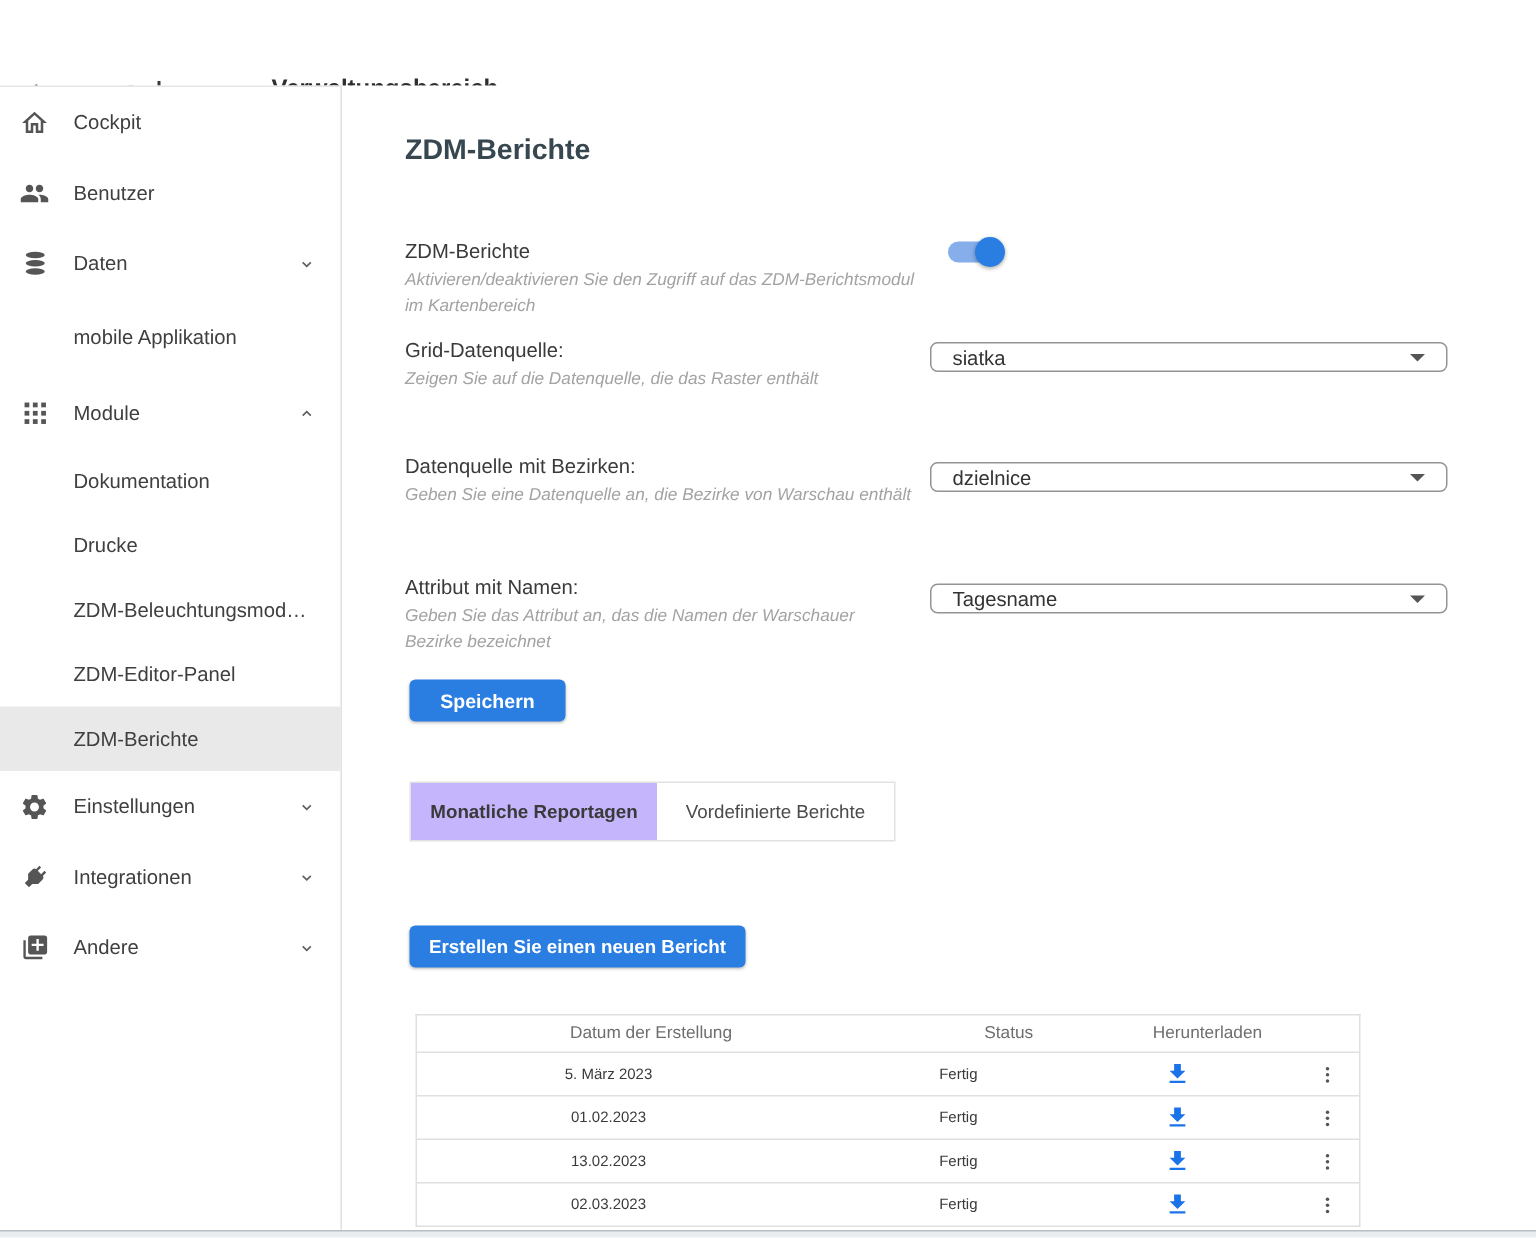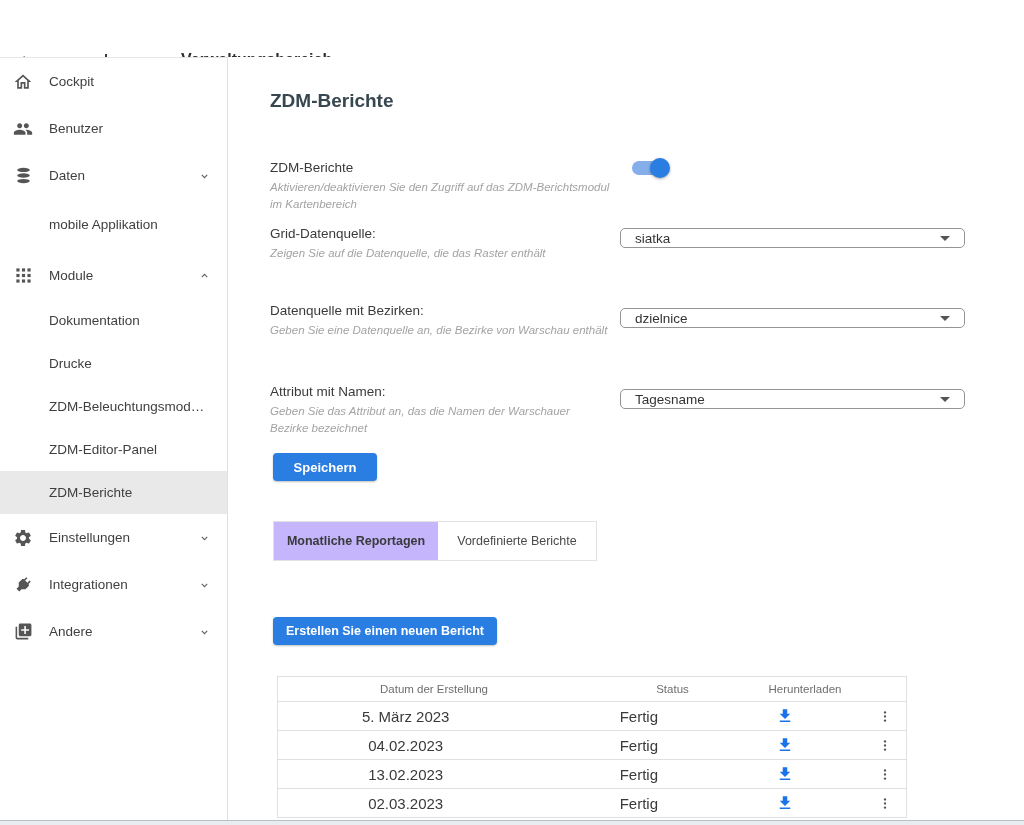--- a/index.html
+++ b/index.html
@@ -63,21 +63,21 @@
   .tab { display:flex; align-items:center; justify-content:center; font-size:12.5px;
          color:#4a4a4a; cursor:pointer; }
   .tab.active { background:#c4b5fd; font-weight:700; color:#3a3a3a; }
   .tab1 { width:164px; } .tab2 { width:158px; }
 
   
   .report-table { position:absolute; left:49px; top:619px; width:630px;
                   border:1px solid #e0e0e0; border-bottom:none; }
   .t-row { display:flex; align-items:center; border-bottom:1px solid #e0e0e0; }
   .t-head { height:25px; font-size:11.5px; color:#6e6e6e; }
-  .t-body { height:29px; font-size:15px; color:#3a3a3a;gap:38px; }
+  .t-body { height:29px; font-size:10px; color:#3a3a3a;gap:38px; }
   .col-date { width:312px; text-align:center; }
   .col-status { width:165px; text-align:center; }
   .col-dl { width:100px; text-align:center; display:flex; align-items:center; justify-content:center; }
   .col-menu { width:51px; text-align:center; display:flex; align-items:center; justify-content:center; }
   .t-head .col-dl, .t-head .col-menu { display:block; }
   .dl-btn, .kebab-btn { background:none; border:none; cursor:pointer; display:flex; align-items:center; justify-content:center; padding:2px; }
 
   .bottom-bar { position:absolute; left:0; bottom:0; width:1024px; height:5px;
                 background:#e9edf0; border-top:1px solid #b6bec6; }
 
@@ -301,21 +301,21 @@
           <svg width="14" height="17" viewBox="0 0 24 24" fill="#555">
               <circle cx="12" cy="5" r="2"></circle>
               <circle cx="12" cy="12" r="2"></circle>
               <circle cx="12" cy="19" r="2"></circle>
             </svg>
         </button>
       </div>
     </div>
 
     <div class="t-row t-body">
-      <div class="col-date">04.02.2023</div>
+      <div class="col-date">01.02.2023</div>
       <div class="col-status">Fertig</div>
       <div class="col-dl">
         <button class="dl-btn">
           <svg width="18" height="18" viewBox="0 0 24 24" fill="#1a73e8">
               <path d="M19 9h-4V3H9v6H5l7 7 7-7zM5 18v2h14v-2H5z"></path>
             </svg>
         </button>
       </div>
       <div class="col-menu">
         <button class="kebab-btn">

